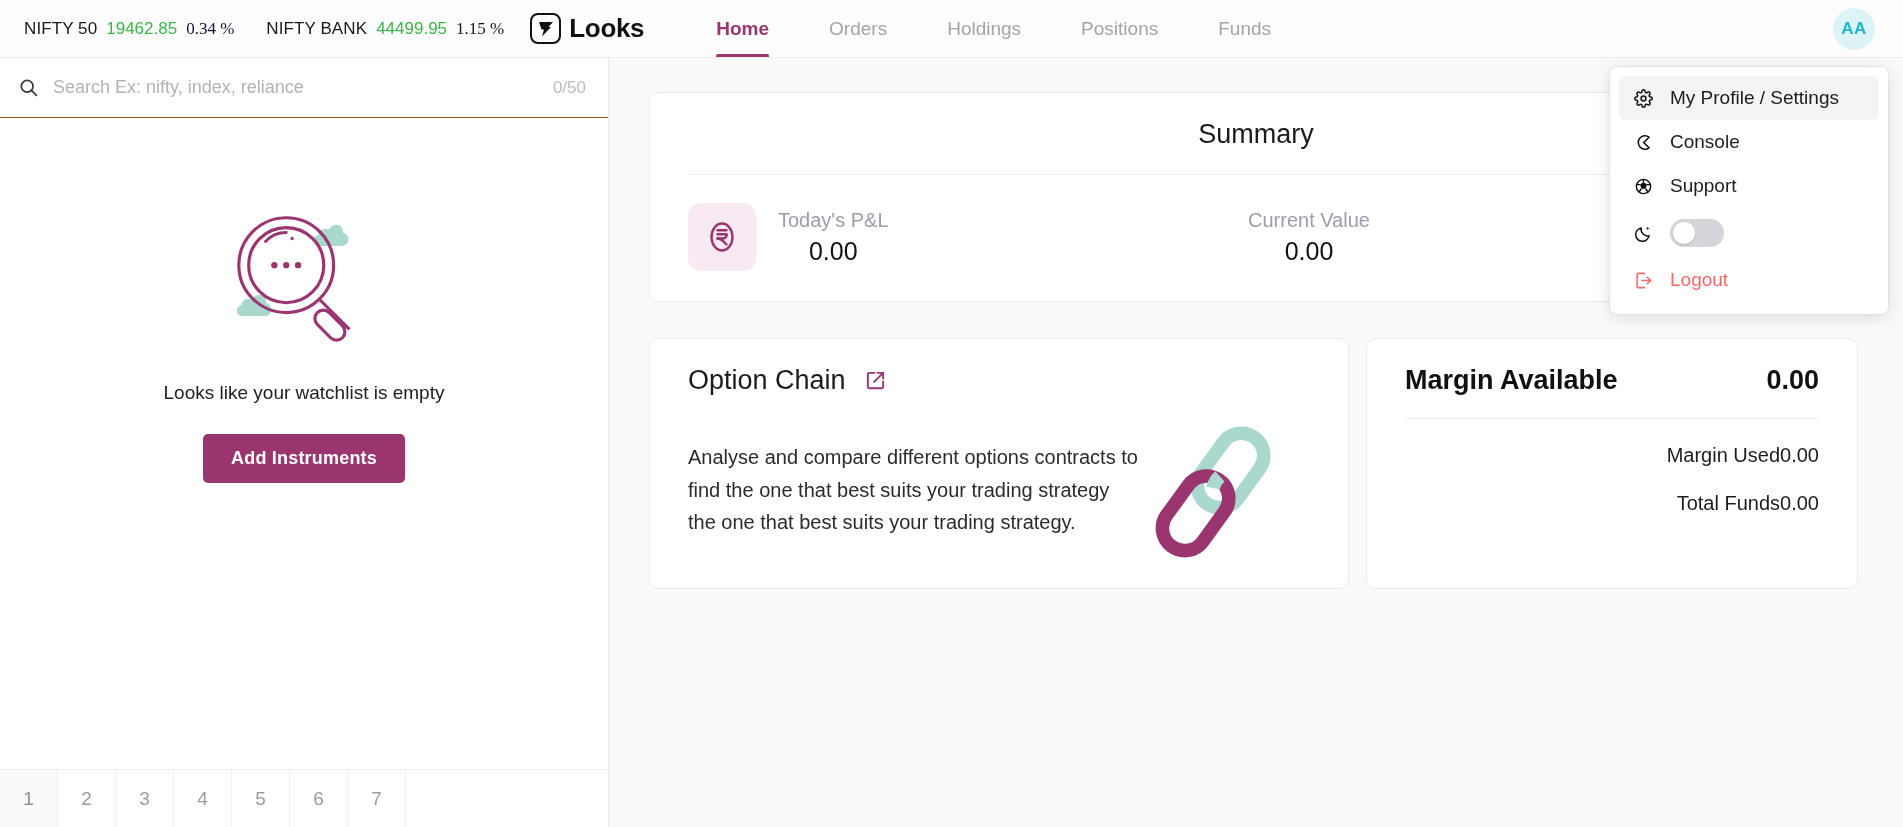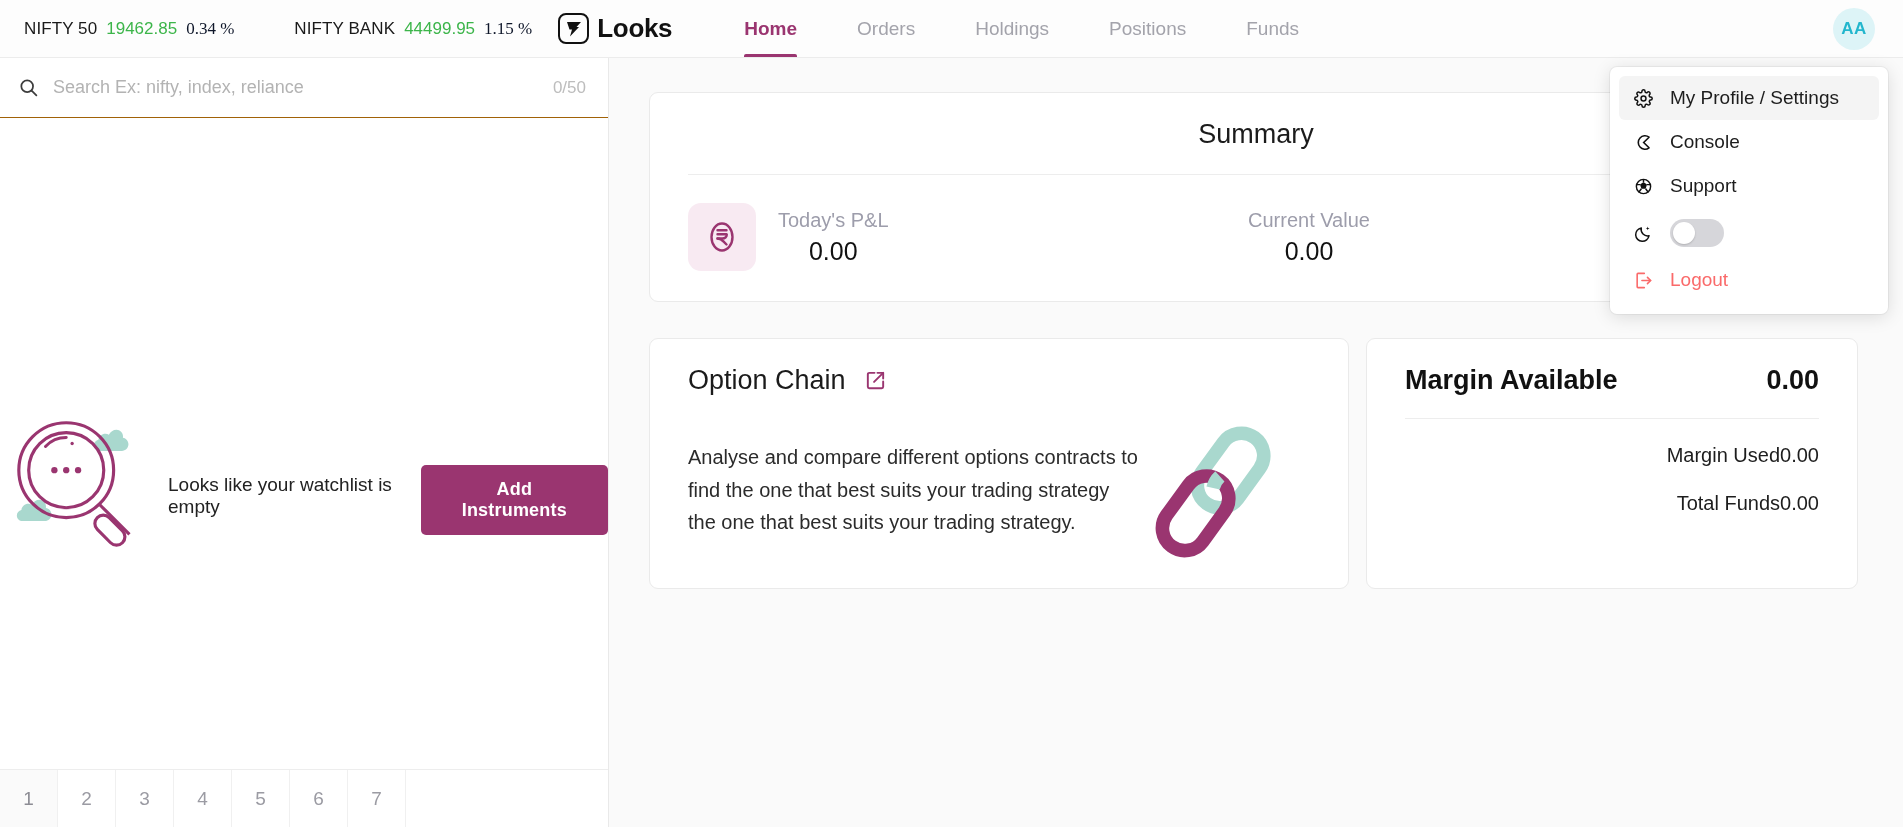--- a/index.html
+++ b/index.html
@@ -12,21 +12,21 @@
   .app { position: relative; width: 1903px; height: 827px; display: flex; flex-direction: column; }
 
   
   .topbar {
     height: 58px; min-height: 58px;
     background: #fdfdfd;
     border-bottom: 1px solid #ececec;
     display: flex; align-items: stretch;
     position: relative; z-index: 40;
   }
-  .indices { display: flex; align-items: center; padding-left: 24px; gap: 60px; }
+  .indices { display: flex; align-items: center; padding-left: 24px; gap: 32px; }
   .index { display: flex; align-items: baseline; gap: 9px; white-space: nowrap; }
   .index-name { font-size: 17px; color: #1a1a1a; font-weight: 400; letter-spacing: .1px; }
   .index-price { font-size: 17px; font-weight: 400; }
   .index-chg { font-size: 17px; color: #0f172a; font-weight: 400; font-family: Liberation Serif, serif; }
 
   .brand { display: flex; align-items: center; gap: 8px; margin-left: 26px; }
   .logo-mark {
     width: 31px; height: 31px; border: 2.6px solid #111; border-radius: 8px;
     display: flex; align-items: center; justify-content: center;
   }
@@ -74,21 +74,21 @@
   .search-icon { color: #444; display: flex; align-items: center; }
   .search-input {
     flex: 1; border: none; outline: none; background: transparent;
     font-family: "Liberation Sans", sans-serif;
     font-size: 18px; color: #333;
   }
   .search-input::placeholder { color: #b3b3b3; }
   .search-count { font-size: 17px; color: #bdbdbd; }
 
   .watchlist-empty {
-    flex: 1; display: flex; flex-direction: row;
+    flex: 1; display: flex; flex-direction: column;
     align-items: center; padding-top: 82px;
   }
   .empty-illu { width: 168px; height: 160px; }
   .empty-text { margin-top: 22px; font-size: 19px; color: #222; }
   .add-btn {
     margin-top: 30px;
     background: #9a3570; color: #fff; border: none;
     font-family: "Liberation Sans", sans-serif;
     font-size: 18px; font-weight: 700;
     padding: 14px 28px; border-radius: 5px; cursor: pointer;

